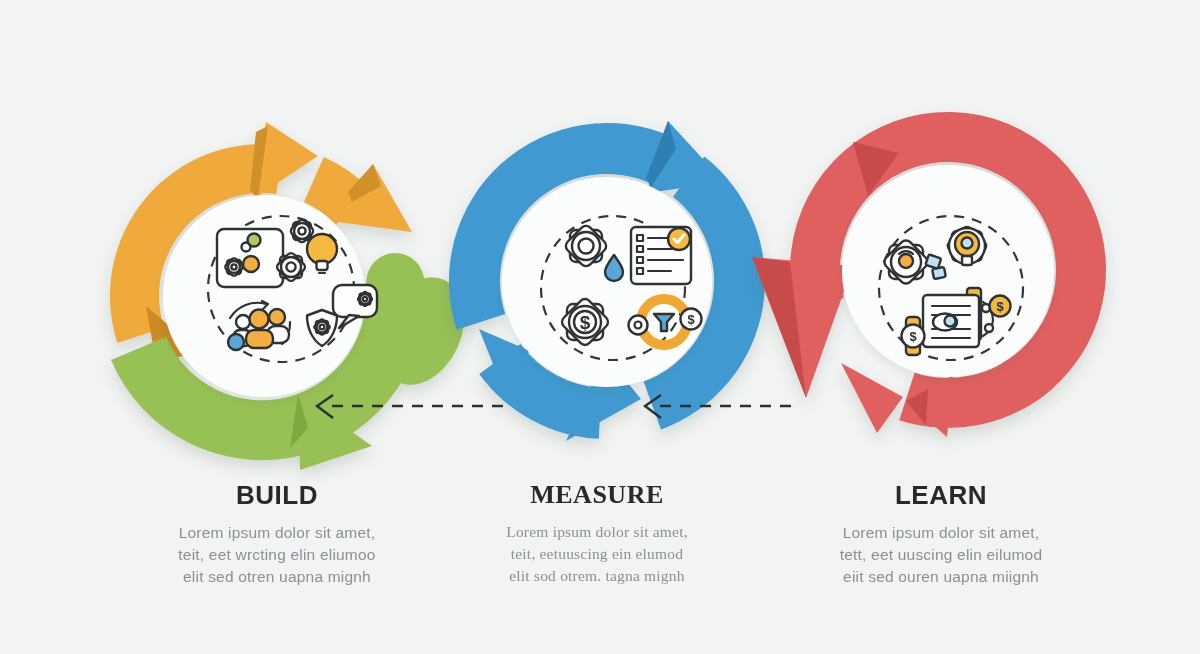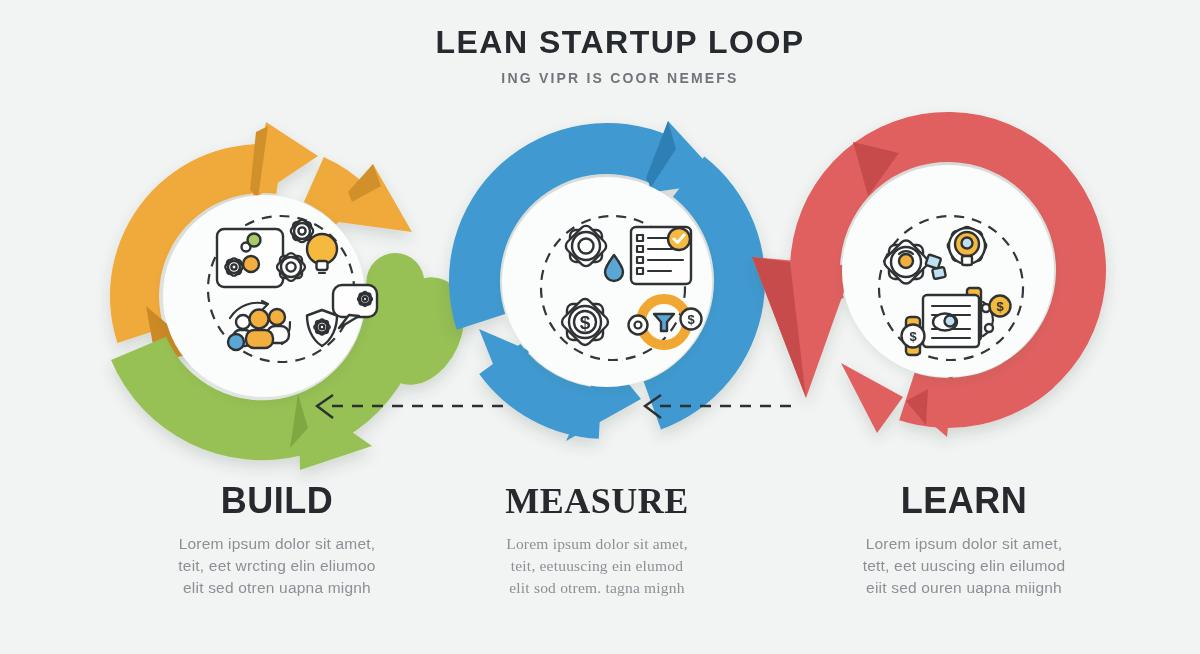--- a/index.html
+++ b/index.html
@@ -8,47 +8,43 @@
   .canvas { position:relative; width:1200px; height:654px; background:#F1F4F2; overflow:hidden; }
 
   .hdr { position:absolute; top:24px; left:40px; width:1160px; text-align:center; }
   .hdr h1 { font-size:32px; font-weight:bold; letter-spacing:1.5px; color:#26292D; }
   .hdr .sub { margin-top:9px; font-size:14px; letter-spacing:2.2px; color:#6F757B; font-weight:bold; }
 
   svg.loop { position:absolute; left:0; top:0; width:1200px; height:654px; }
 
   .steps { position:absolute; top:480px; left:0; width:1200px; }
   .step { position:absolute; width:370px; text-align:center; }
-  .step h2 { font-size:36px; font-weight:bold; letter-spacing:0.5px; color:#26292D; margin-bottom:11px; }
+  .step h2 { font-size:26px; font-weight:bold; letter-spacing:0.5px; color:#26292D; margin-bottom:11px; }
   .step p { font-size:15.5px; line-height:1.42; color:#8A9096; white-space:pre-line; letter-spacing:0.2px;margin-top:8px; }
   .step-build { left:92px; }
   .step-measure { left:412px;font-family:Liberation Serif, serif; }
-  .step-learn { left:779px; }
+  .step-learn { left:756px; }
 
   
   .ic { fill:#FDFEFD; stroke:#2F3234; stroke-width:2.4; stroke-linejoin:round; stroke-linecap:round; }
   .ic-thin { fill:none; stroke:#2F3234; stroke-width:2.2; stroke-linejoin:round; stroke-linecap:round; }
   .f-or { fill:#F5B93D; }
   .f-or2 { fill:#F2AE3F; }
   .f-bl { fill:#5AA7D6; }
   .f-lb { fill:#BFE0F2; }
   .f-gr { fill:#A9CB66; }
   .dollar { font-family:"Liberation Sans", sans-serif; font-weight:bold; fill:#2F3234; }
   .dashc { fill:none; stroke:#33373A; stroke-width:2.2; stroke-dasharray:10 8; }
   .fb { fill:none; stroke:#2C3033; stroke-width:2.4; }
 </style>
 </head>
 <body>
 
 <div class="canvas">
 
-  <div class="hdr">
-    <h1>LEAN STARTUP LOOP</h1>
-    <div class="sub">ING VIPR IS COOR NEMEFS</div>
-  </div>
 
   <svg class="loop" viewBox="0 0 1200 654">
     <defs>
       <filter id="ds1" x="-25%" y="-25%" width="150%" height="150%">
         <feDropShadow dx="0" dy="7" stdDeviation="7" flood-color="#3A4A42" flood-opacity="0.16"></feDropShadow>
       </filter>
       <filter id="ds2" x="-25%" y="-25%" width="150%" height="150%">
         <feDropShadow dx="0" dy="4" stdDeviation="5" flood-color="#3A4A42" flood-opacity="0.10"></feDropShadow>
       </filter>
     </defs>

